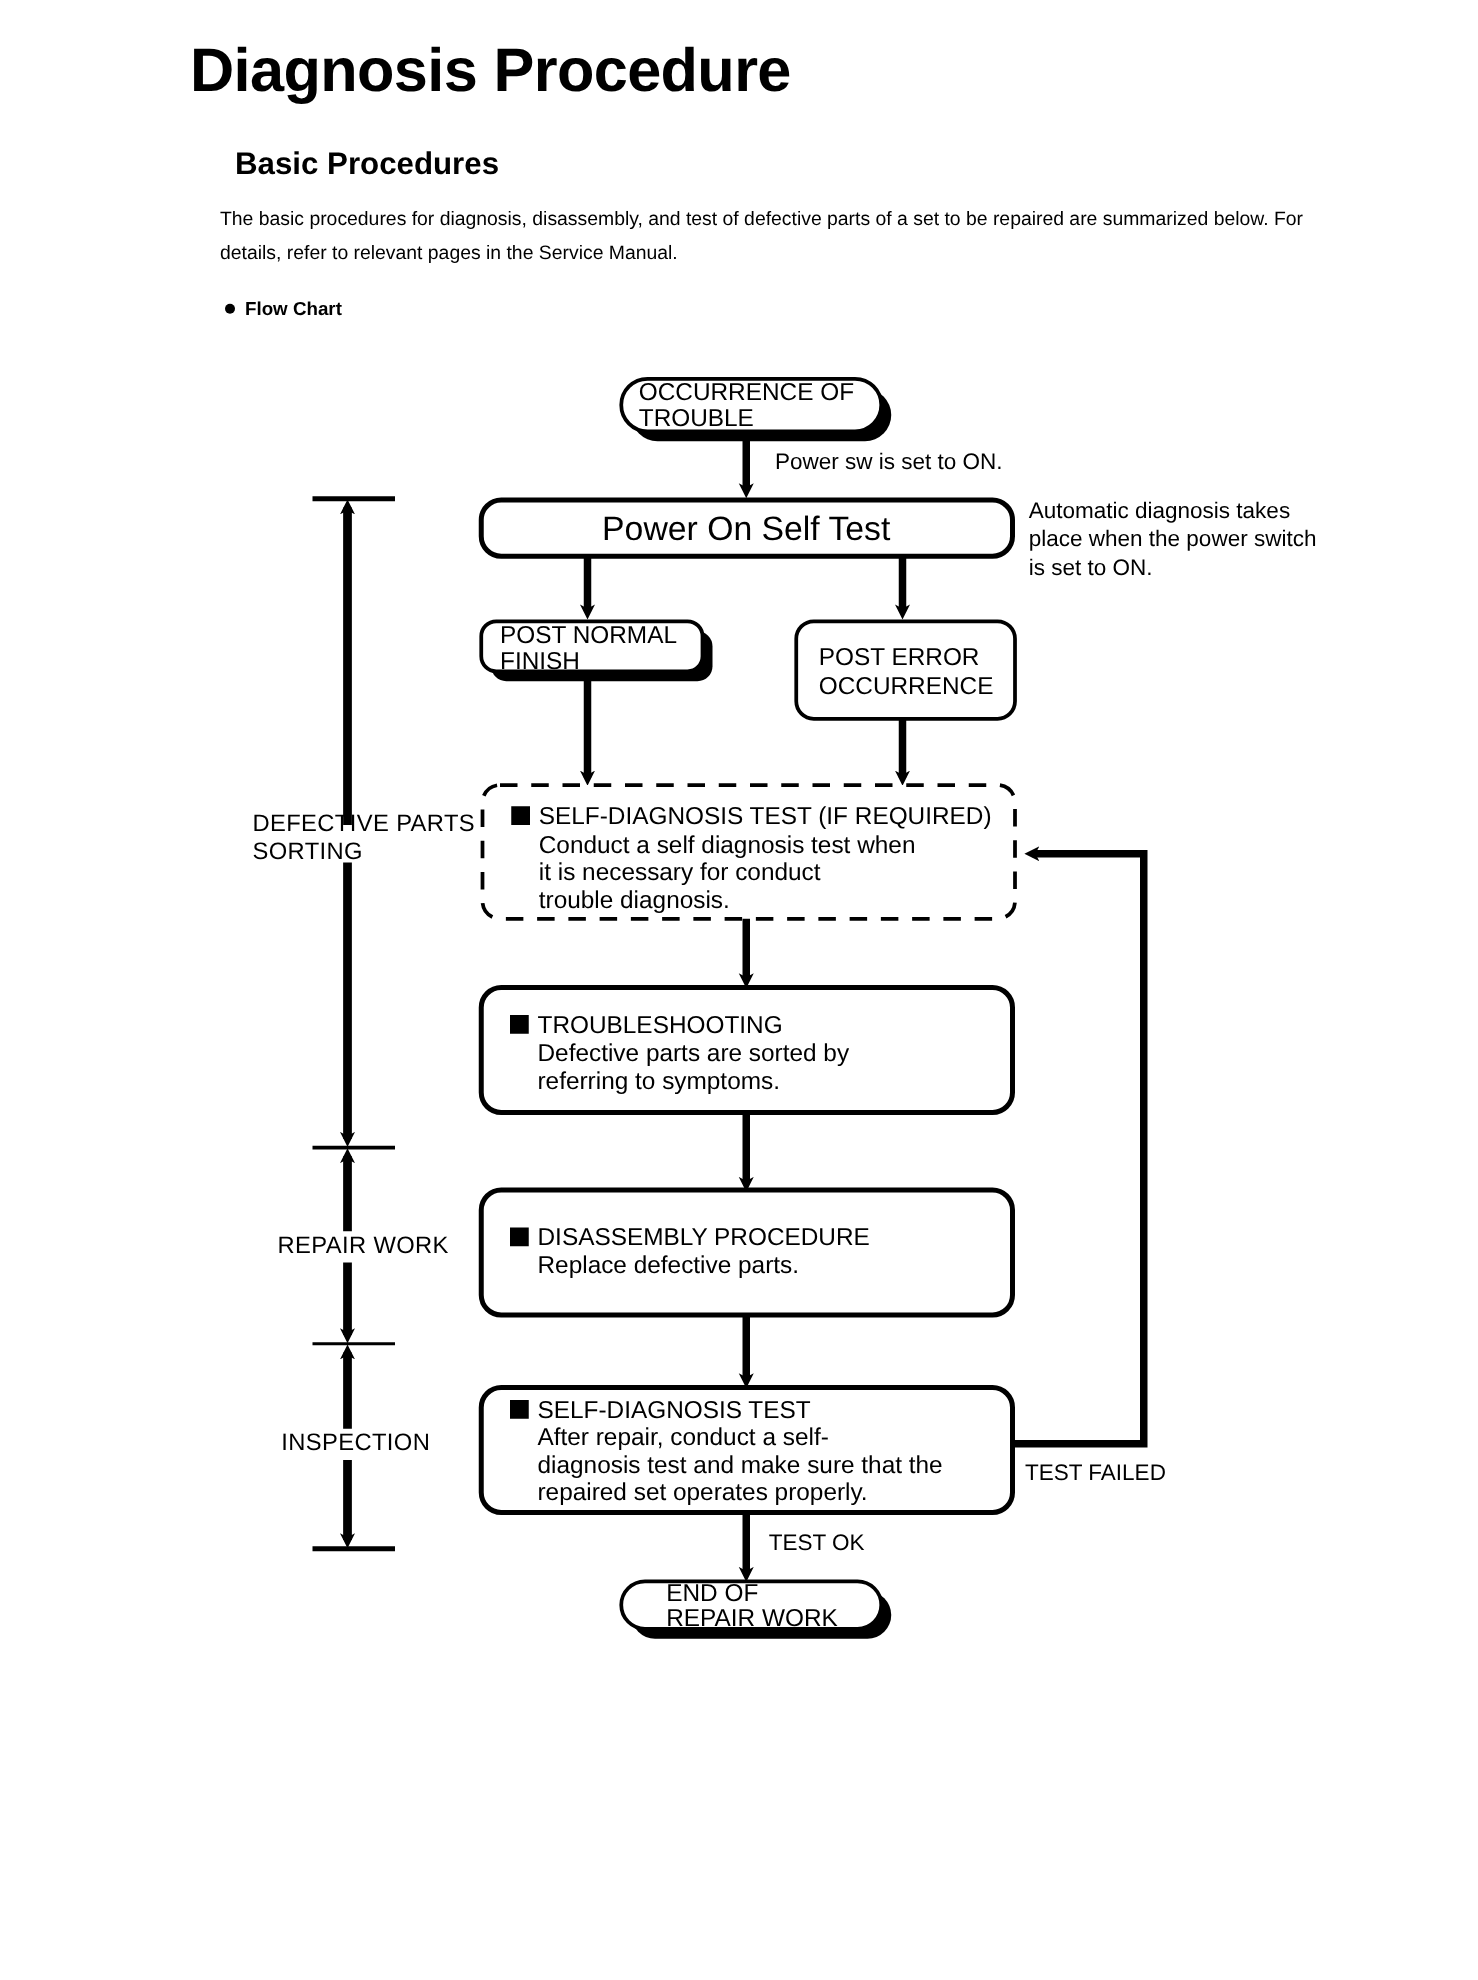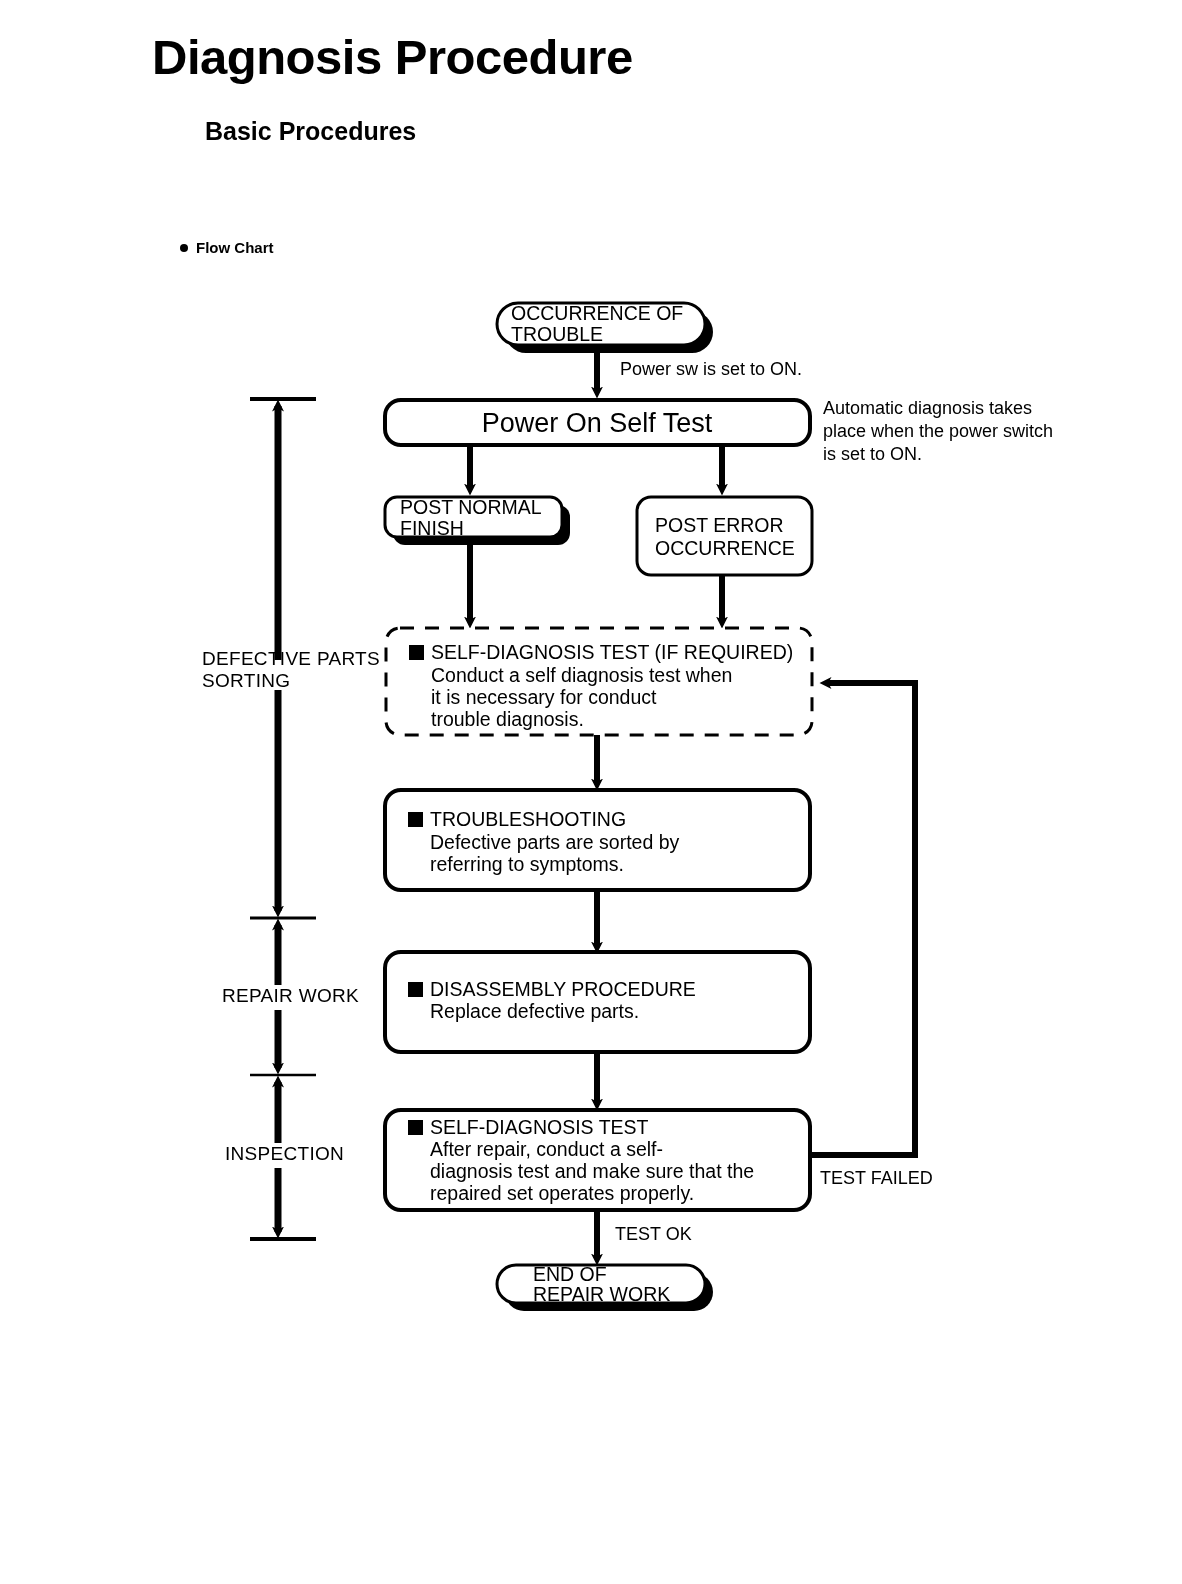--- a/index.html
+++ b/index.html
@@ -22,21 +22,21 @@
     left: 152px;
     top: 33px;
     font-size: 49px;
     font-weight: bold;
     letter-spacing: -0.5px;
     line-height: 1.0;
     white-space: nowrap;
   }
   .section-title {
     position: absolute;
-    left: 205px;
+    left: 188px;
     top: 117px;
     font-size: 25px;
     font-weight: bold;
     letter-spacing: 0px;
     white-space: nowrap;
   }
   .intro {
     position: absolute;
     left: 176px;
     top: 163px;
@@ -79,20 +79,21 @@
   .t-bracket{ font-size: 19px; letter-spacing: 0.3px; }
   .t-note   { font-size: 18px; }
 </style>
 </head>
 <body>
 
 <div class="page">
 
   <div class="doc-title">Diagnosis Procedure</div>
   <div class="section-title">Basic Procedures</div>
+  <div class="intro">The basic procedures for diagnosis, disassembly, and test of defective parts of a set to be repaired are summarized below. For details, refer to relevant pages in the Service Manual.</div>
   <div class="bullet-head">
     <span class="dot"></span><span>Flow Chart</span>
   </div>
 
   <svg class="chart" viewBox="0 0 1182 1584">
     <defs>
       <marker id="ah" markerWidth="14" markerHeight="14" refX="5.5" refY="6" orient="auto" markerUnits="userSpaceOnUse">
         <path d="M0,0 L12,6 L0,12 L3.2,6 Z" fill="#000"></path>
       </marker>
       <marker id="ah-sm" markerWidth="12" markerHeight="12" refX="5" refY="5.2" orient="auto" markerUnits="userSpaceOnUse">

